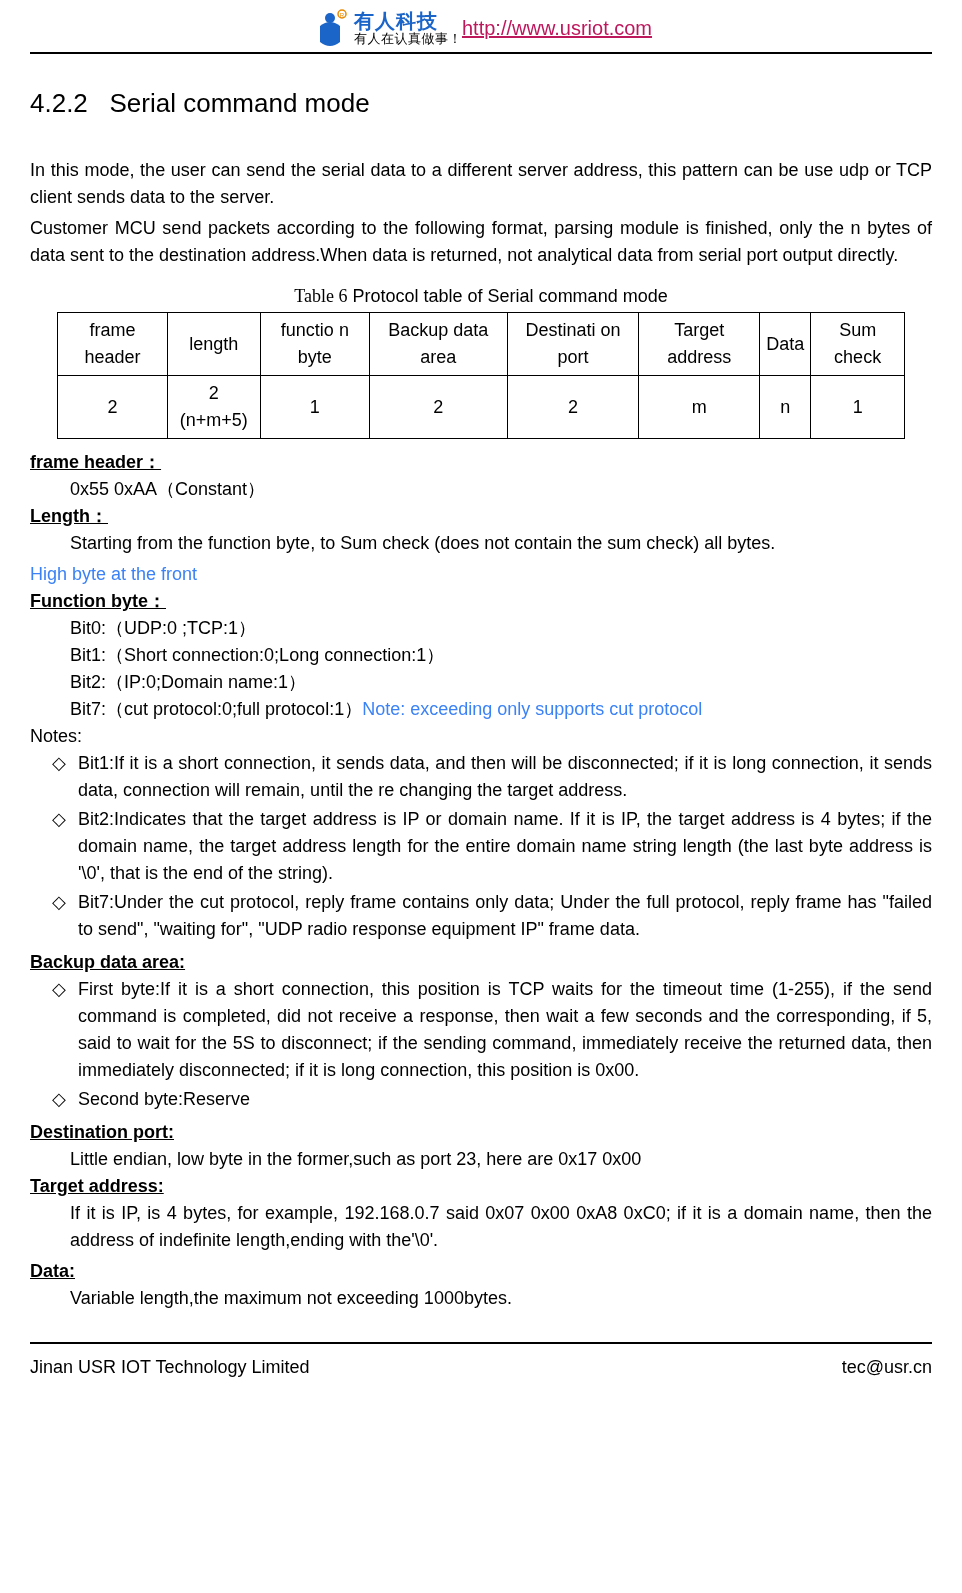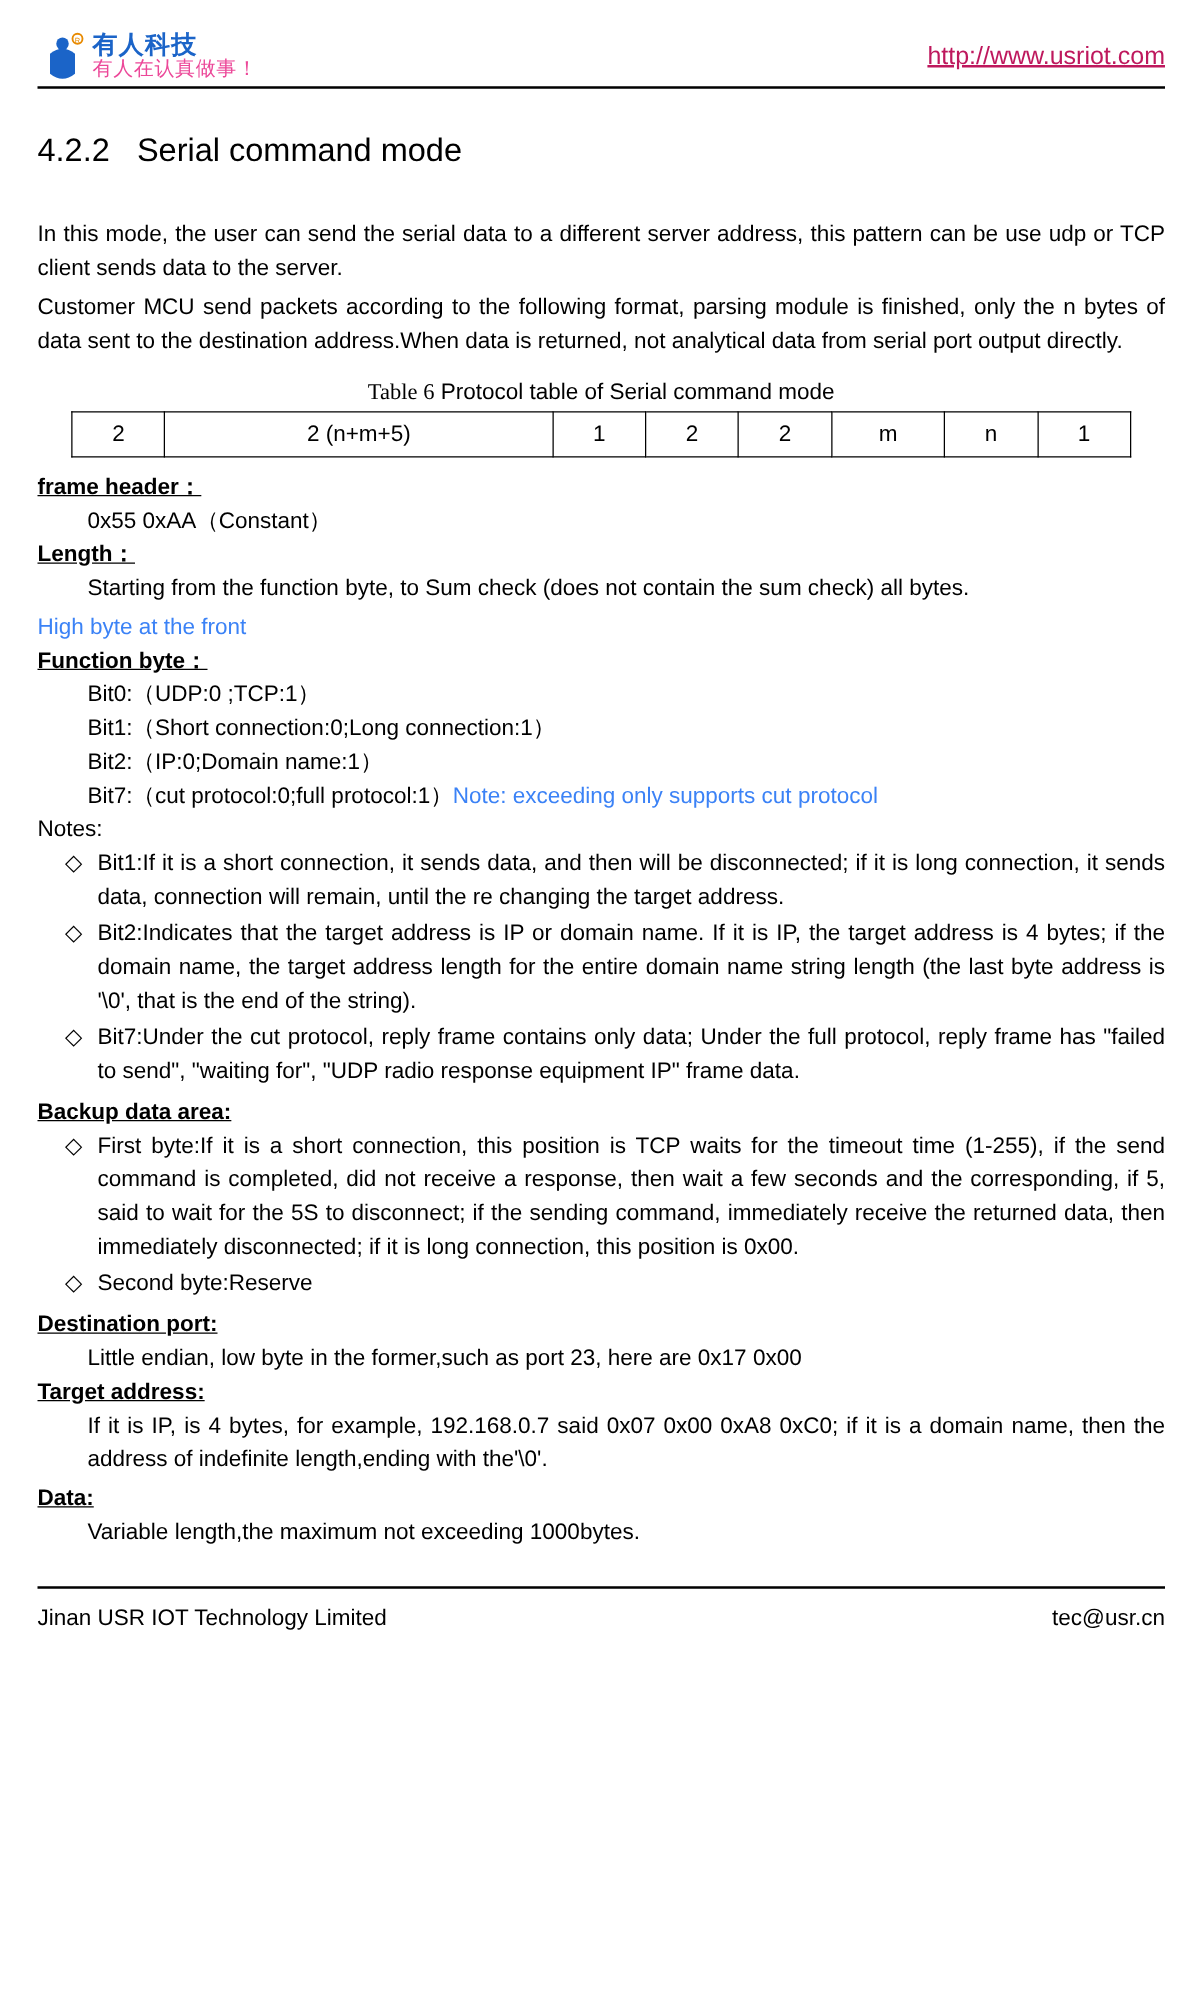--- a/index.html
+++ b/index.html
@@ -9,22 +9,22 @@
     color: #000;
     background: #fff;
     width: 962px;
     margin: 0 auto;
     padding: 0 30px;
     line-height: 1.5;
   }
   .header-row {
     display: flex;
     align-items: center;
-    justify-content: space-between;
-    padding: 25px 0 4px;
+    justify-content: center;
+    padding: 8px 0 4px;
     border-bottom: 2px solid #000;
     margin-bottom: 20px;
   }
   .logo-block {
     display: flex;
     align-items: center;
     gap: 4px;
   }
   .logo-icon {
     width: 40px;
@@ -37,22 +37,22 @@
     flex-direction: column;
     line-height: 1.1;
   }
   .logo-cn-top {
     color: #1b64c8;
     font-weight: bold;
     font-size: 20px;
     letter-spacing: 1px;
   }
   .logo-cn-bottom {
-    color: #ec4899;
-    font-size: 16px;
+    color: #000000;
+    font-size: 13px;
     letter-spacing: 0.5px;
   }
   .header-title {
     font-size: 20px;
     text-align: center;
     flex: 1;
   }
   .header-link {
     color: #be185d;
     text-decoration: underline;
@@ -149,20 +149,30 @@
 
 <p class="body-text">In this mode, the user can send the serial data to a different server address, this pattern can be use udp or TCP client sends data to the server.</p>
 <p class="body-text">Customer MCU send packets according to the following format, parsing module is finished, only the n bytes of data sent to the destination address.When data is returned, not analytical data from serial port output directly.</p>
 
 <div class="table-caption">
   <span>Table 6</span><span style="font-family:Arial;">  Protocol table of Serial command mode</span>
 </div>
 
 <table class="protocol">
   <tbody>
+      <tr>
+    <td>frame header</td>
+    <td>length</td>
+    <td>functio n byte</td>
+    <td>Backup data area</td>
+    <td>Destinati on port</td>
+    <td>Target address</td>
+    <td>Data</td>
+    <td>Sum check</td>
+  </tr>
   <tr>
     <td>2</td>
     <td>2 (n+m+5)</td>
     <td>1</td>
     <td>2</td>
     <td>2</td>
     <td>m</td>
     <td>n</td>
     <td>1</td>
   </tr>

